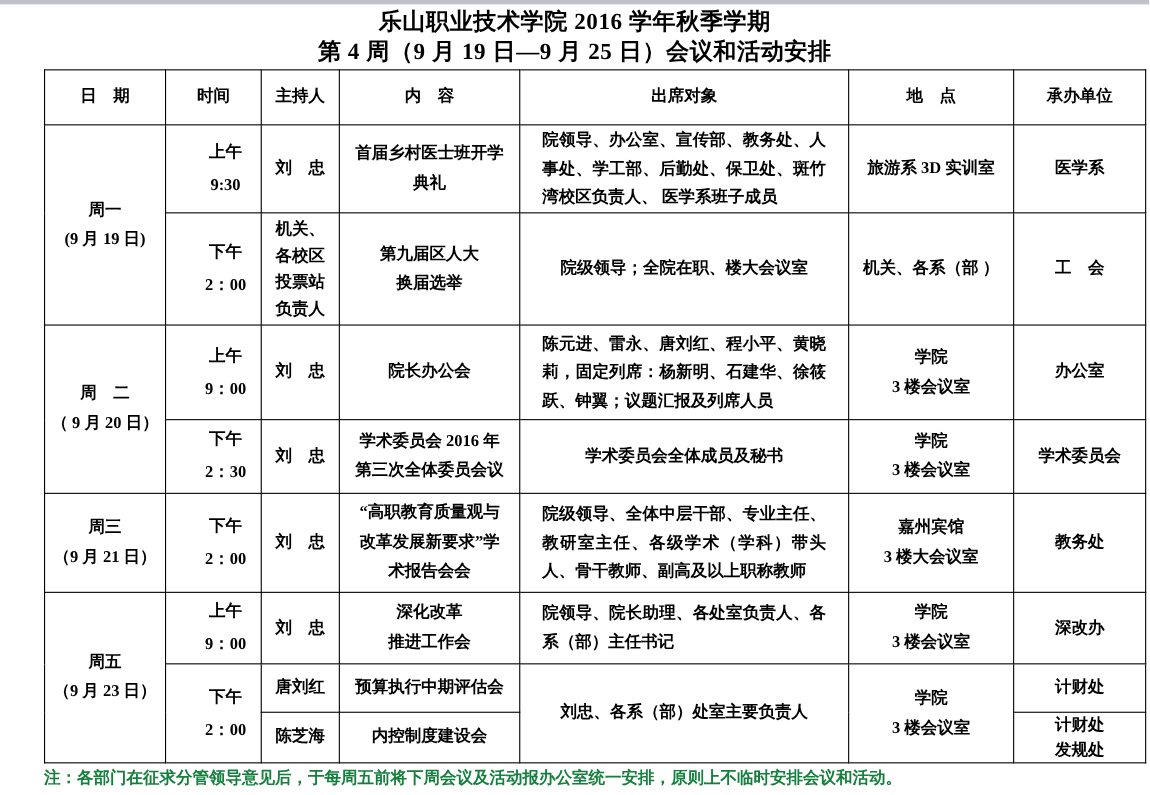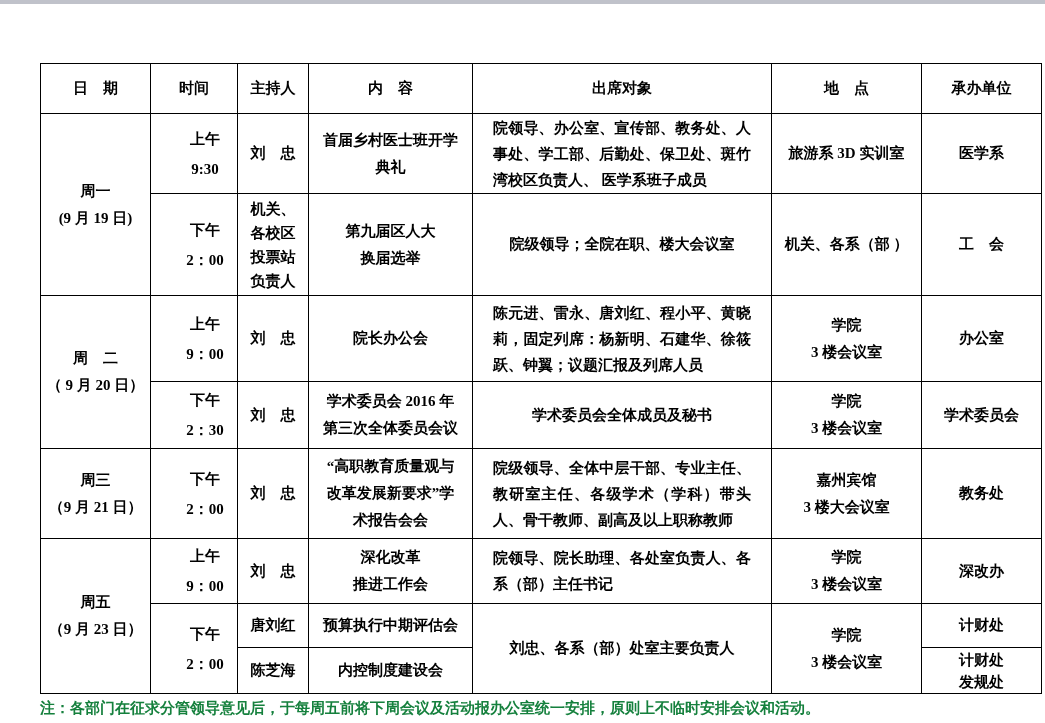--- a/index.html
+++ b/index.html
@@ -37,20 +37,22 @@
     position:absolute;left:40px;top:699px;width:990px;
     font-size:15px;line-height:19px;font-weight:bold;color:#ff0000;
   }
 </style>
 </head>
 <body>
 
 <div class="topbar" style="background: rgb(192, 194, 202);"></div>
 
 <div class="titleblock">
+  <div>乐山职业技术学院 2016 学年秋季学期</div>
+  <div>第 4 周（9 月 19 日—9 月 25 日）会议和活动安排</div>
 </div>
 
 <table class="sched">
   <colgroup>
     <col style="width:110px">
       <col style="width:87px">
       <col style="width:71px">
     <col style="width:164px">
       <col style="width:299px">
       <col style="width:150px">

